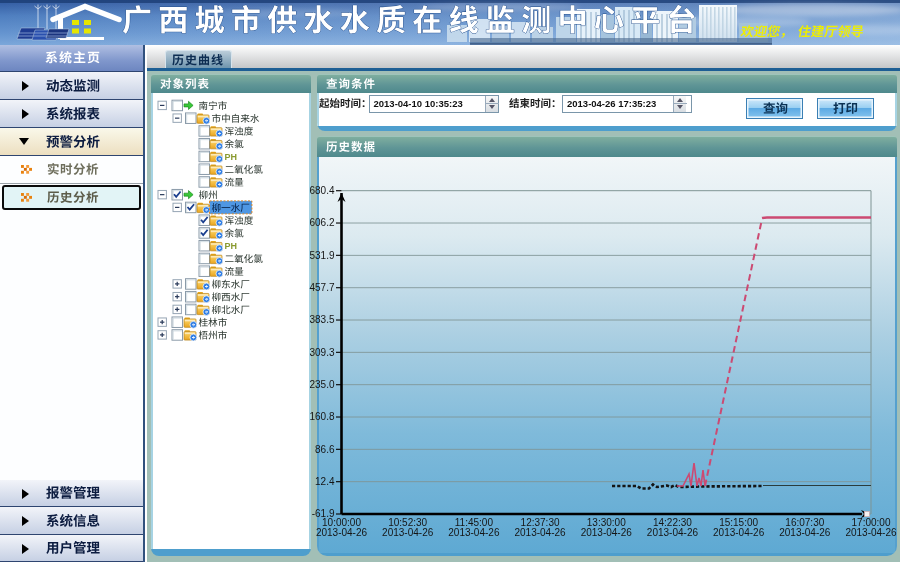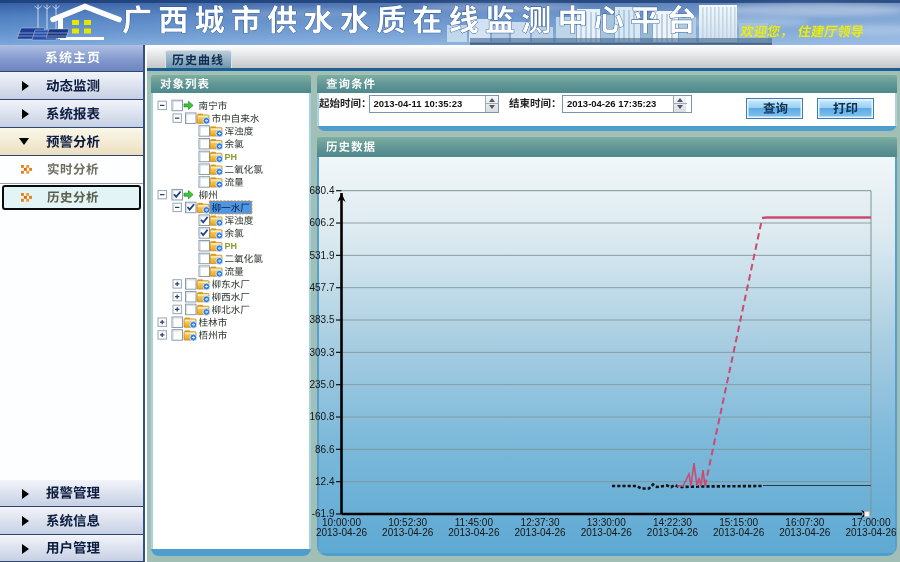--- a/index.html
+++ b/index.html
@@ -540,21 +540,21 @@
     </svg>
     <svg class="z" style="left:508.5px;top:98px" width="59" height="15">
       <g fill="#222222" transform="translate(0,9.03) scale(0.0105,-0.0105)">
         <use href="#g85" x="0"></use>
         <use href="#g86" x="1000"></use>
         <use href="#g37" x="2000"></use>
         <use href="#g83" x="3000"></use>
         <use href="#g84" x="4000"></use>
       </g>
     </svg>
-    <div class="abs" style="left:368.5px;top:95px;width:130px;height:17.5px;background:#fff;border:1px solid #7a96aa;font-size:9.5px;font-weight:bold;color:#111;line-height:16px;padding-left:4px;white-space:nowrap;overflow:hidden">2013-04-11 10:35:23</div>
+    <div class="abs" style="left:368.5px;top:95px;width:130px;height:17.5px;background:#fff;border:1px solid #7a96aa;font-size:9.5px;font-weight:bold;color:#111;line-height:16px;padding-left:4px;white-space:nowrap;overflow:hidden">2013-04-10 10:35:23</div>
     <div class="abs" style="left:484.5px;top:96px;width:13px;height:15.5px;background:linear-gradient(#f8f8f8,#d8dde2);border-left:1px solid #9ab">
       <div style="position:absolute;left:3px;top:2px;width:0;height:0;border-left:3.5px solid transparent;border-right:3.5px solid transparent;border-bottom:4px solid #556"></div>
       <div style="position:absolute;left:3px;top:9px;width:0;height:0;border-left:3.5px solid transparent;border-right:3.5px solid transparent;border-top:4px solid #556"></div>
       <div style="position:absolute;left:0;top:7px;width:13px;height:1px;background:#9ab"></div>
     </div>
     <div class="abs" style="left:562px;top:95px;width:130px;height:17.5px;background:#fff;border:1px solid #7a96aa;font-size:9.5px;font-weight:bold;color:#111;line-height:16px;padding-left:4px;white-space:nowrap;overflow:hidden">2013-04-26 17:35:23</div>
     <div class="abs" style="left:673px;top:96px;width:13px;height:15.5px;background:linear-gradient(#f8f8f8,#d8dde2);border-left:1px solid #9ab">
       <div style="position:absolute;left:3px;top:2px;width:0;height:0;border-left:3.5px solid transparent;border-right:3.5px solid transparent;border-bottom:4px solid #556"></div>
       <div style="position:absolute;left:3px;top:9px;width:0;height:0;border-left:3.5px solid transparent;border-right:3.5px solid transparent;border-top:4px solid #556"></div>
       <div style="position:absolute;left:0;top:7px;width:13px;height:1px;background:#9ab"></div>

